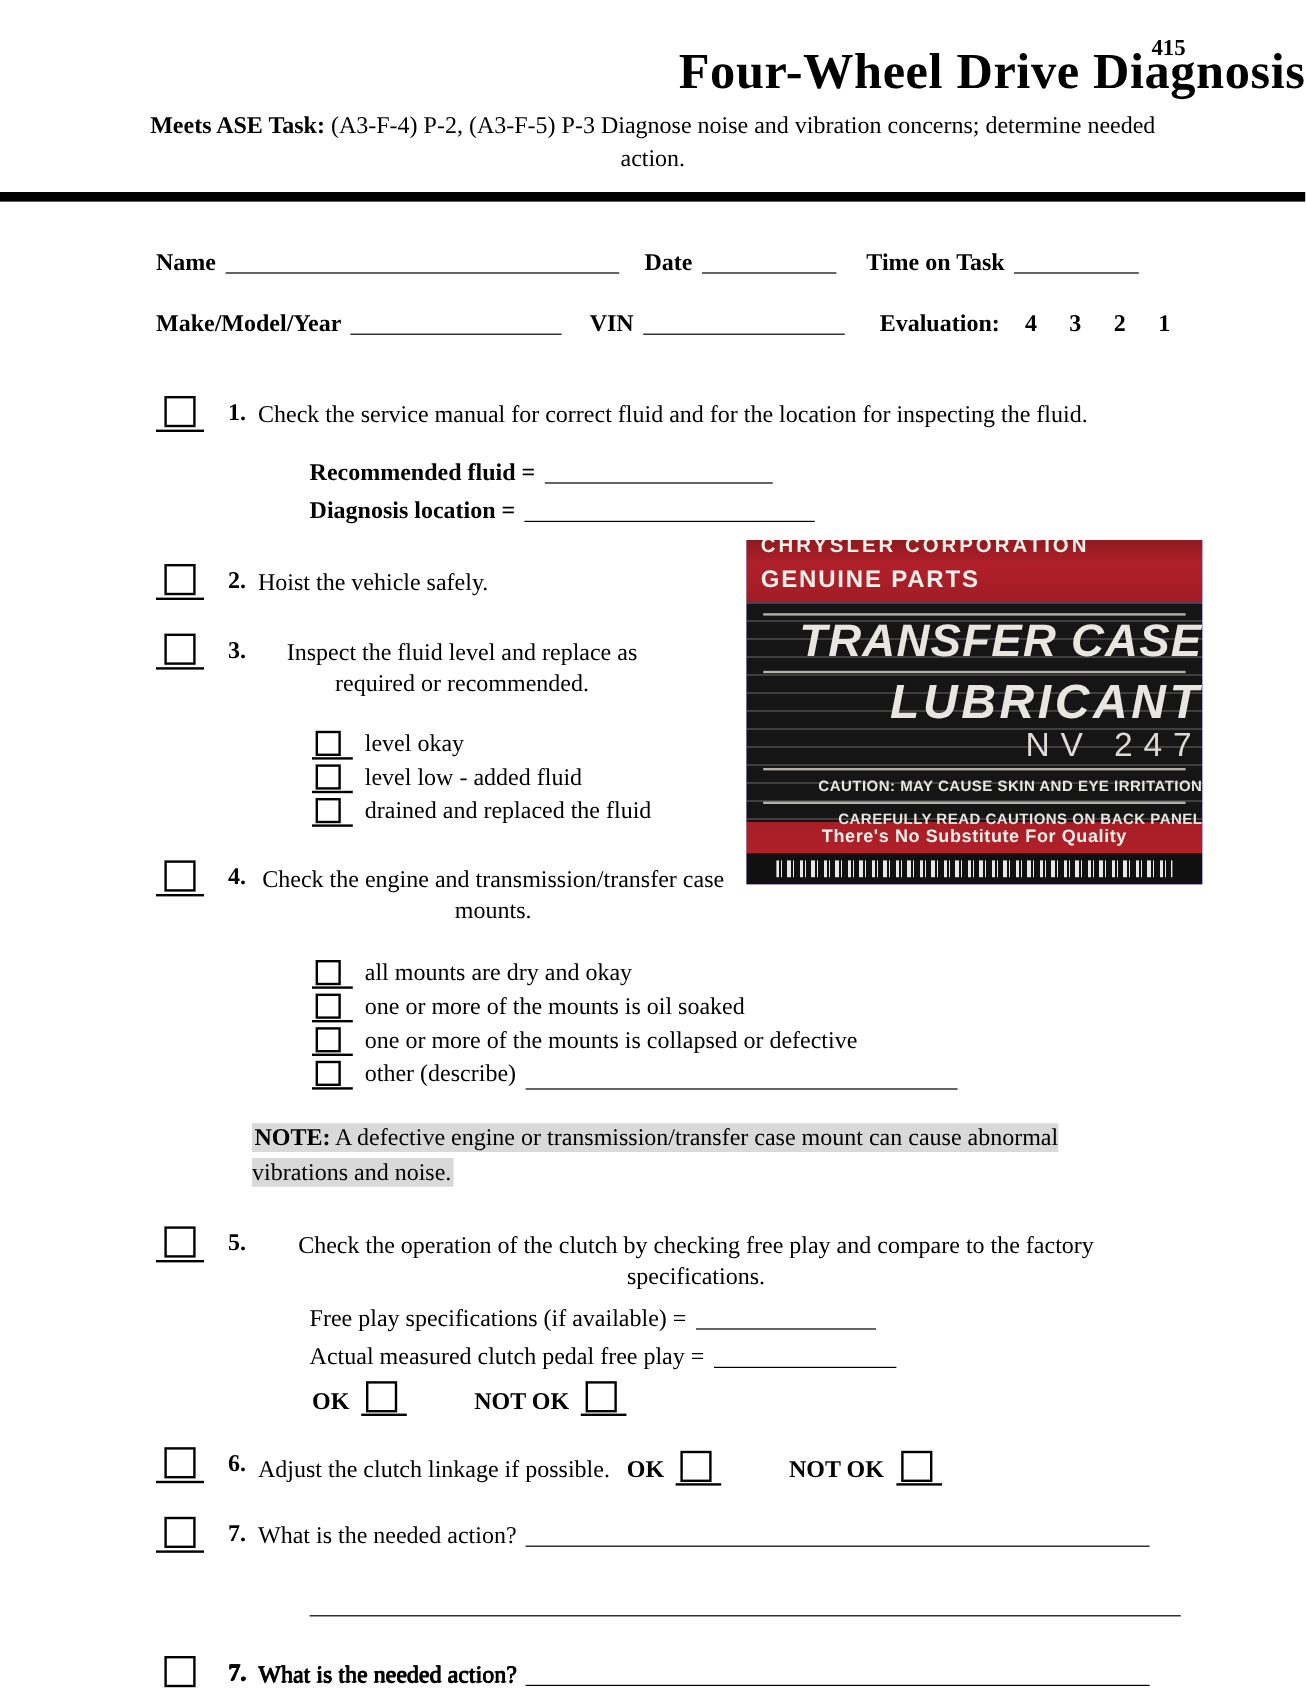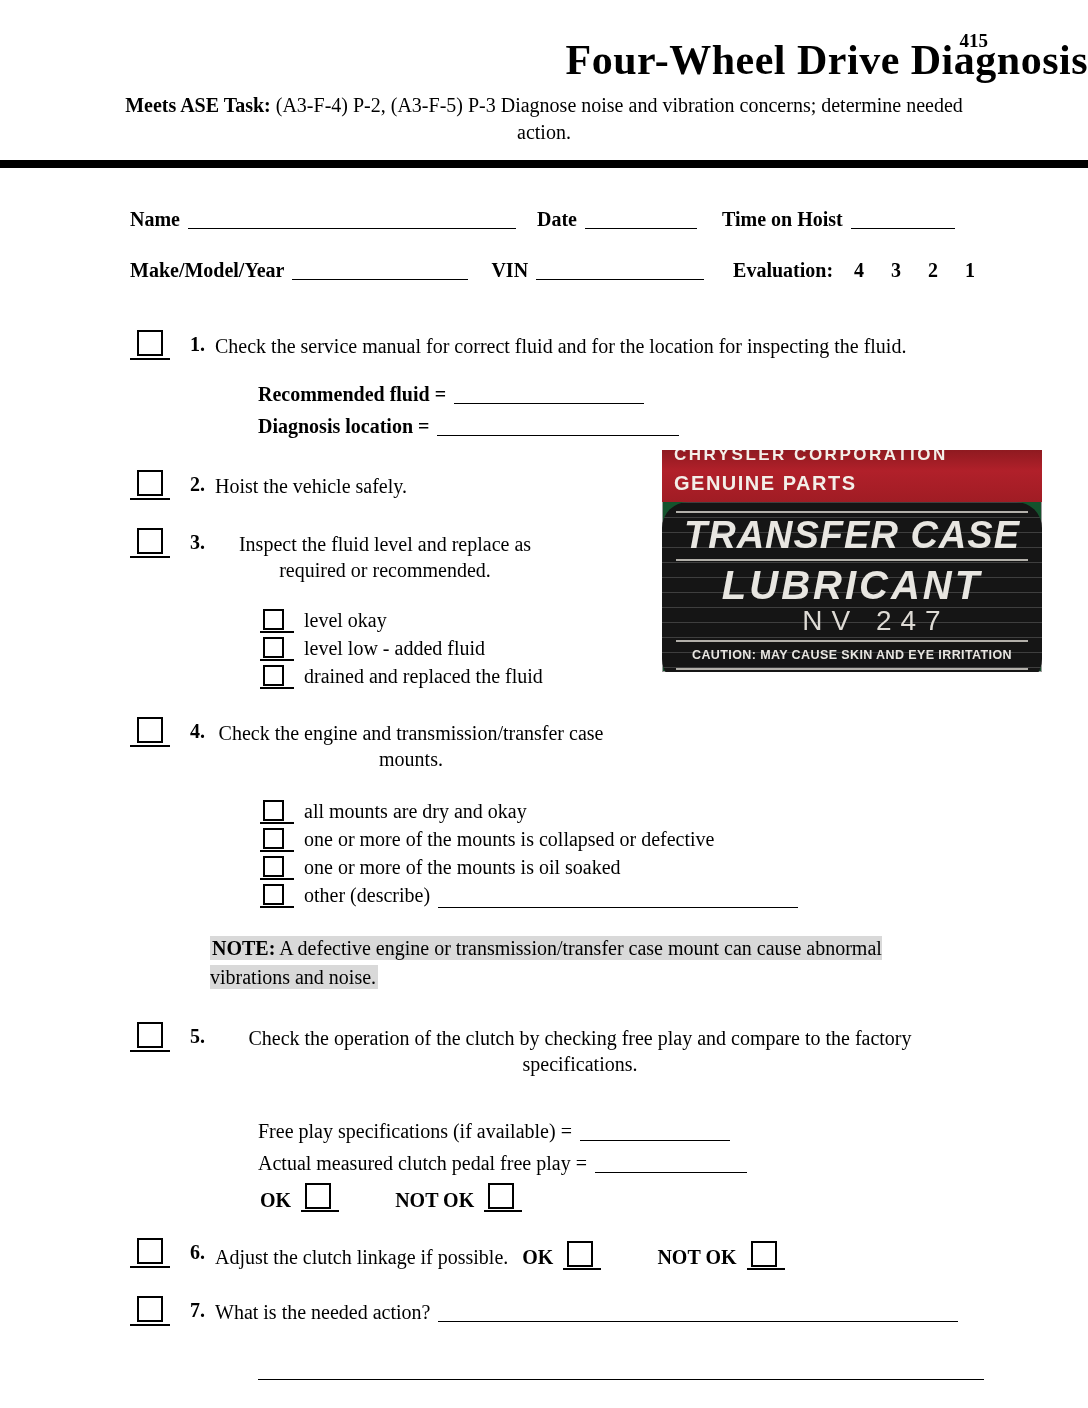--- a/index.html
+++ b/index.html
@@ -47,37 +47,36 @@
   .okrow { margin-left:130px; margin-top:6px; display:flex; align-items:flex-end; }
   .okrow b, .inline-ok b { font-size:20px; }
   .okbox { display:inline-flex; align-items:flex-end; border-bottom:2.2px solid #000; padding:0 8px 1px 4px; margin-left:10px; }
   .gap56 { display:inline-block; width:56px; }
   .inline-ok { display:flex; align-items:flex-end; }
 
   .dup .ttext, .dup .tnum { text-shadow:0.8px 0 0 #000, 0 0.6px 0 #000; }
 
   
   .photo {
-    position:absolute; left:622px; top:450px; width:380px; height:222px;
-    overflow:hidden; background:#14532d;
+    position:absolute; left:622px; top:450px; width:380px; height:287px;
+    overflow:hidden; background:#8b5cf6;
     font-family:"Liberation Sans", sans-serif;
     box-shadow:0 0 0 1px #9a9a9a inset;
-    margin-left:40px;
   }
   .ph-red-top {
     background:linear-gradient(180deg,#8f1a20,#b1202a 40%,#a01c24);
     color:#f3efe9; padding:2px 12px 6px; height:52px; overflow:hidden;
   }
   .ph-brand { font-weight:bold; font-size:17px; letter-spacing:2.5px; margin-top:-7px; white-space:nowrap; }
   .ph-genuine { font-weight:bold; font-size:20px; letter-spacing:1.5px; margin-top:7px; }
   .ph-black {
     background:
       repeating-linear-gradient(180deg, rgba(210,210,210,0.22) 0 1.5px, rgba(0,0,0,0) 1.5px 15px),
       #151515;
-    color:#e8e6e1; text-align:center; padding-top:6px; height:183px;border-radius:26px;
+    color:#e8e6e1; text-align:right; padding-top:6px; height:183px;
   }
   .ph-sep { height:2px; background:#cfcbc4; opacity:0.85; margin:3px 14px; }
   .ph-title1 { font-style:italic; font-weight:bold; font-size:38px; letter-spacing:1px; line-height:1.05; white-space:nowrap; }
   .ph-title2 { font-style:italic; font-weight:bold; font-size:40px; letter-spacing:3px; line-height:1.05; white-space:nowrap; }
   .ph-nv { font-size:28px; letter-spacing:9px; color:#dedbd5; line-height:1.1;padding-left:48px; }
   .ph-caution { font-weight:bold; font-size:12.5px; letter-spacing:0.4px; padding:3px 0; white-space:nowrap; }
   .ph-red-bottom {
     background:linear-gradient(180deg,#a61e25,#b1202a);
     color:#f3efe9; text-align:center; font-weight:bold; font-size:15px;
     height:26px; line-height:26px; letter-spacing:0.5px;
@@ -104,21 +103,21 @@
     <span>(A3-F-4) P-2, (A3-F-5) P-3  Diagnose noise and vibration concerns; determine needed action.</span>
   </p>
 
   <div class="rule"></div>
 
   <div class="content">
 
     <div class="hrow">
       <b>Name</b><span class="ul" style="width:328px"></span>
       <b style="margin-left:16px">Date</b><span class="ul" style="width:112px"></span>
-      <b style="margin-left:20px">Time on Hoist</b><span class="ul" style="width:104px"></span>
+      <b style="margin-left:20px">Time on Task</b><span class="ul" style="width:104px"></span>
     </div>
 
     <div class="hrow" style="margin-top:28px">
       <b>Make/Model/Year</b><span class="ul" style="width:176px"></span>
       <b style="margin-left:18px">VIN</b><span class="ul" style="width:168px"></span>
       <b style="margin-left:24px">Evaluation:</b>
       <b style="margin-left:16px">4</b>
       <b style="margin-left:22px">3</b>
       <b style="margin-left:22px">2</b>
       <b style="margin-left:22px">1</b>
@@ -187,27 +186,27 @@
       <div class="opt">
         <span class="chkline">
             <span class="box sm"></span>
           </span>
         <span class="olabel">all mounts are dry and okay</span>
       </div>
       <div class="opt">
         <span class="chkline">
             <span class="box sm"></span>
           </span>
+        <span class="olabel">one or more of the mounts is oil soaked</span>
+      </div>
+      <div class="opt">
+        <span class="chkline">
+            <span class="box sm"></span>
+          </span>
         <span class="olabel">one or more of the mounts is collapsed or defective</span>
-      </div>
-      <div class="opt">
-        <span class="chkline">
-            <span class="box sm"></span>
-          </span>
-        <span class="olabel">one or more of the mounts is oil soaked</span>
       </div>
       <div class="opt">
         <span class="chkline">
             <span class="box sm"></span>
           </span>
         <span class="olabel">other (describe)</span>
         <span class="ul" style="width:360px"></span>
       </div>
     </div>
 
@@ -216,21 +215,21 @@
       <span>A defective engine or transmission/transfer case mount can cause abnormal vibrations and noise.</span></span>
     </div>
 
     <div class="task mt30">
       <span class="chkline">
           <span class="box"></span>
         </span>
       <span class="tnum">5.</span>
       <div class="ttext narrow5">Check the operation of the clutch by checking free play and compare to the factory specifications.</div>
     </div>
-    <div class="subblock" style="margin-top:40px">
+    <div class="subblock" style="margin-top:8px">
       <div class="fieldline">
         <span>Free play specifications (if available) =</span><span class="ul" style="width:150px"></span>
       </div>
       <div class="fieldline">
         <span>Actual measured clutch pedal free play =</span><span class="ul" style="width:152px"></span>
       </div>
     </div>
     <div class="okrow">
       <b>OK</b>
       <span class="okbox">

